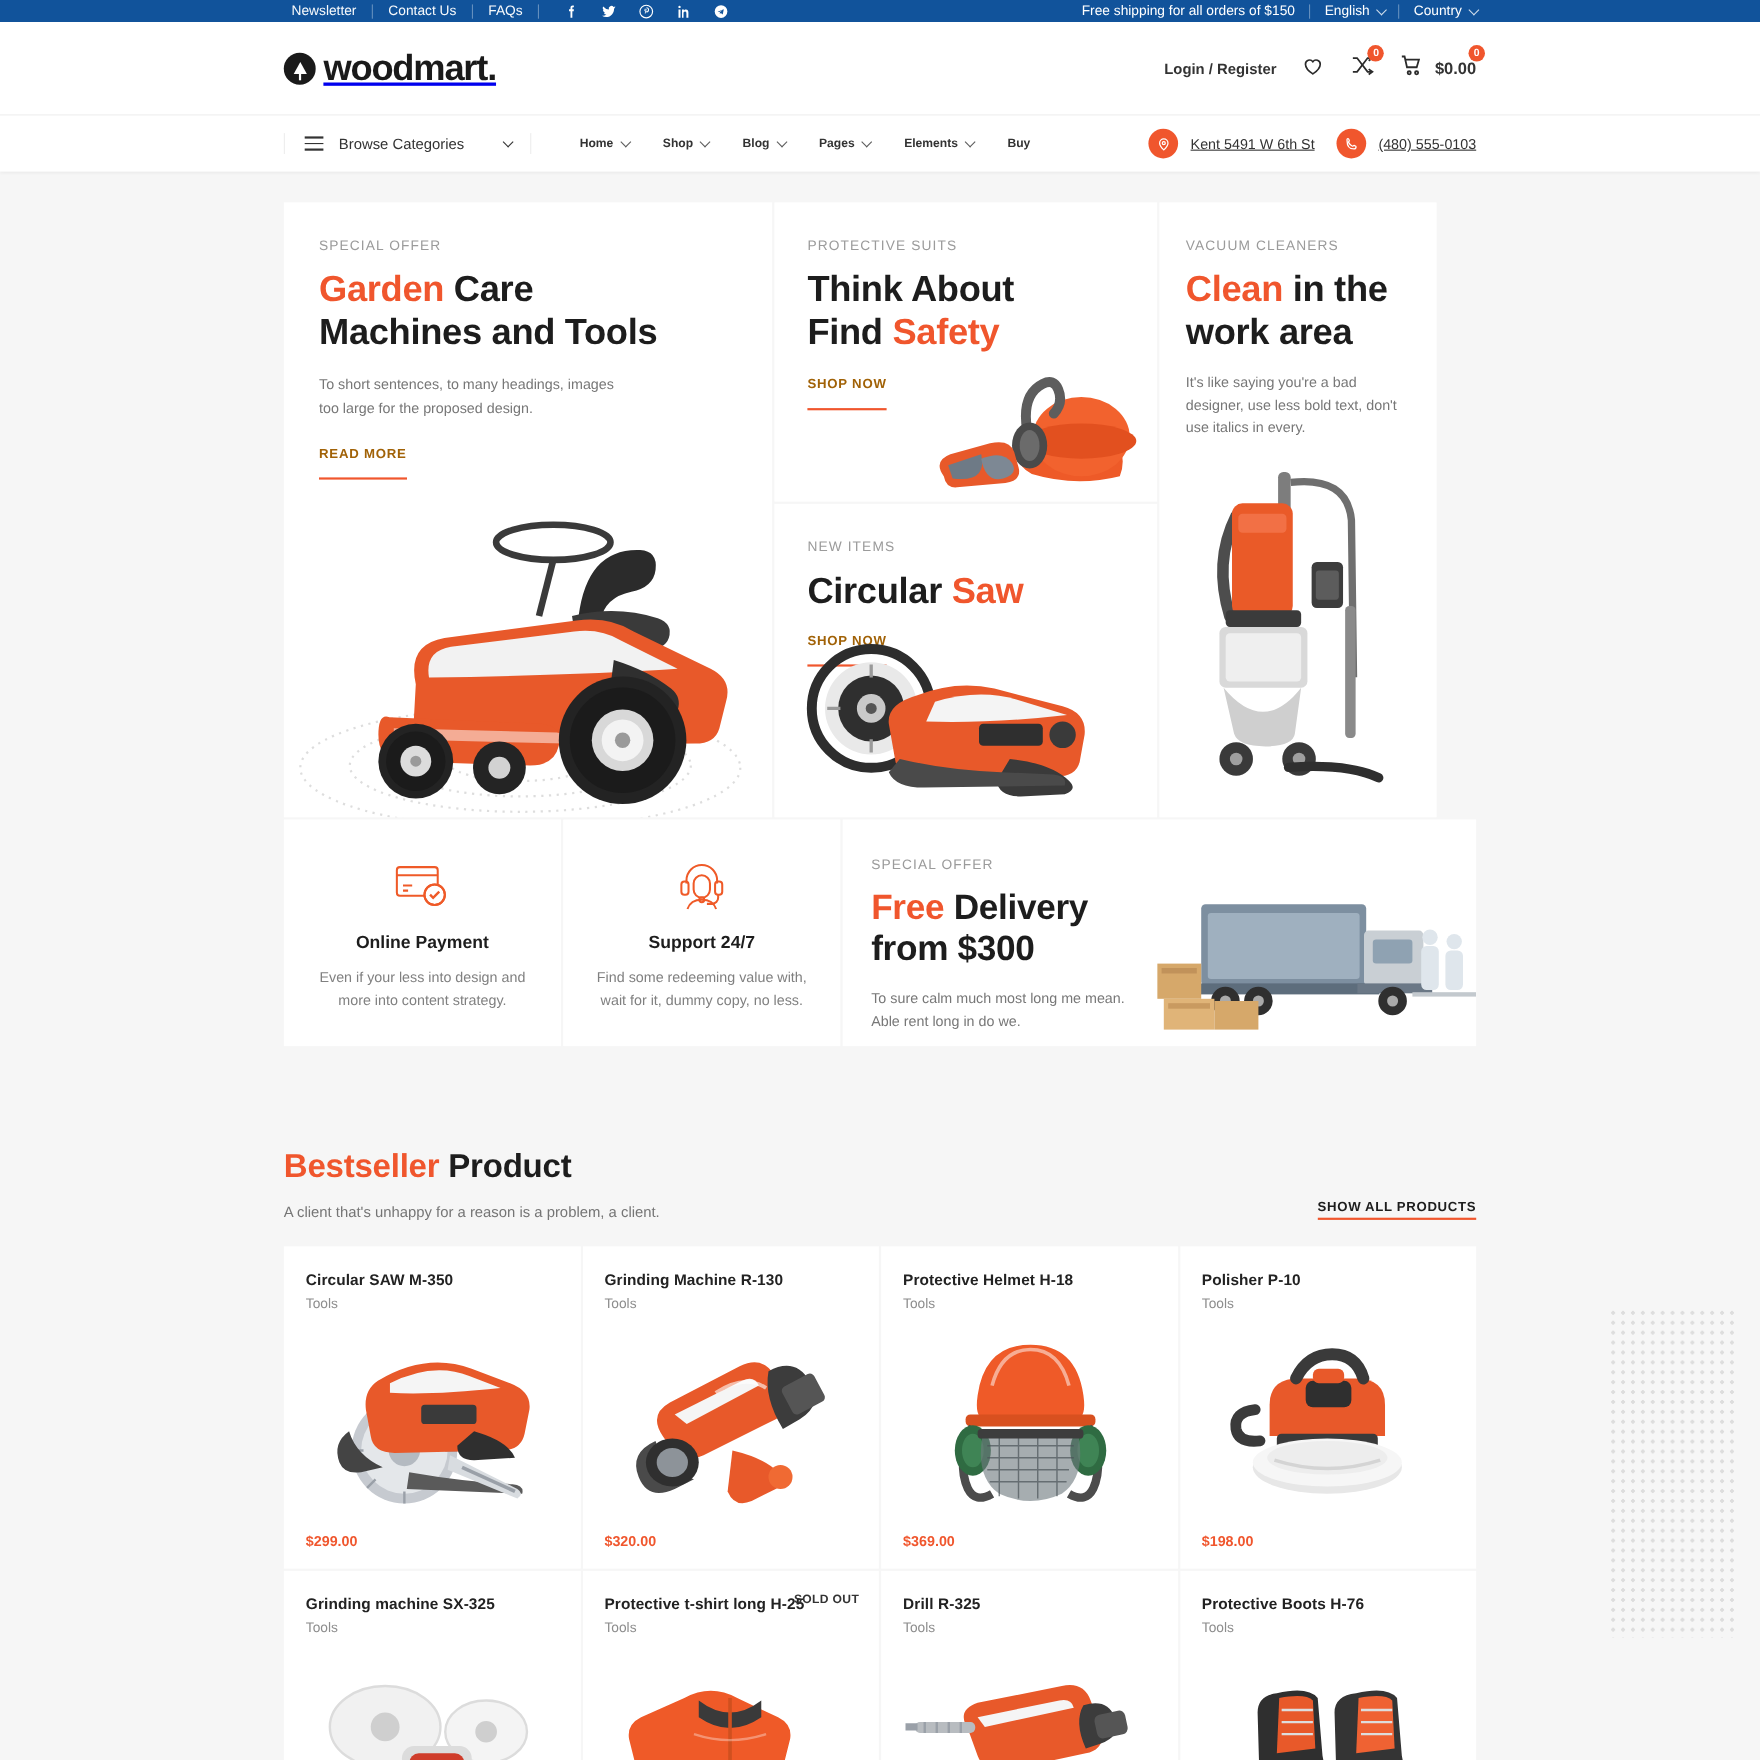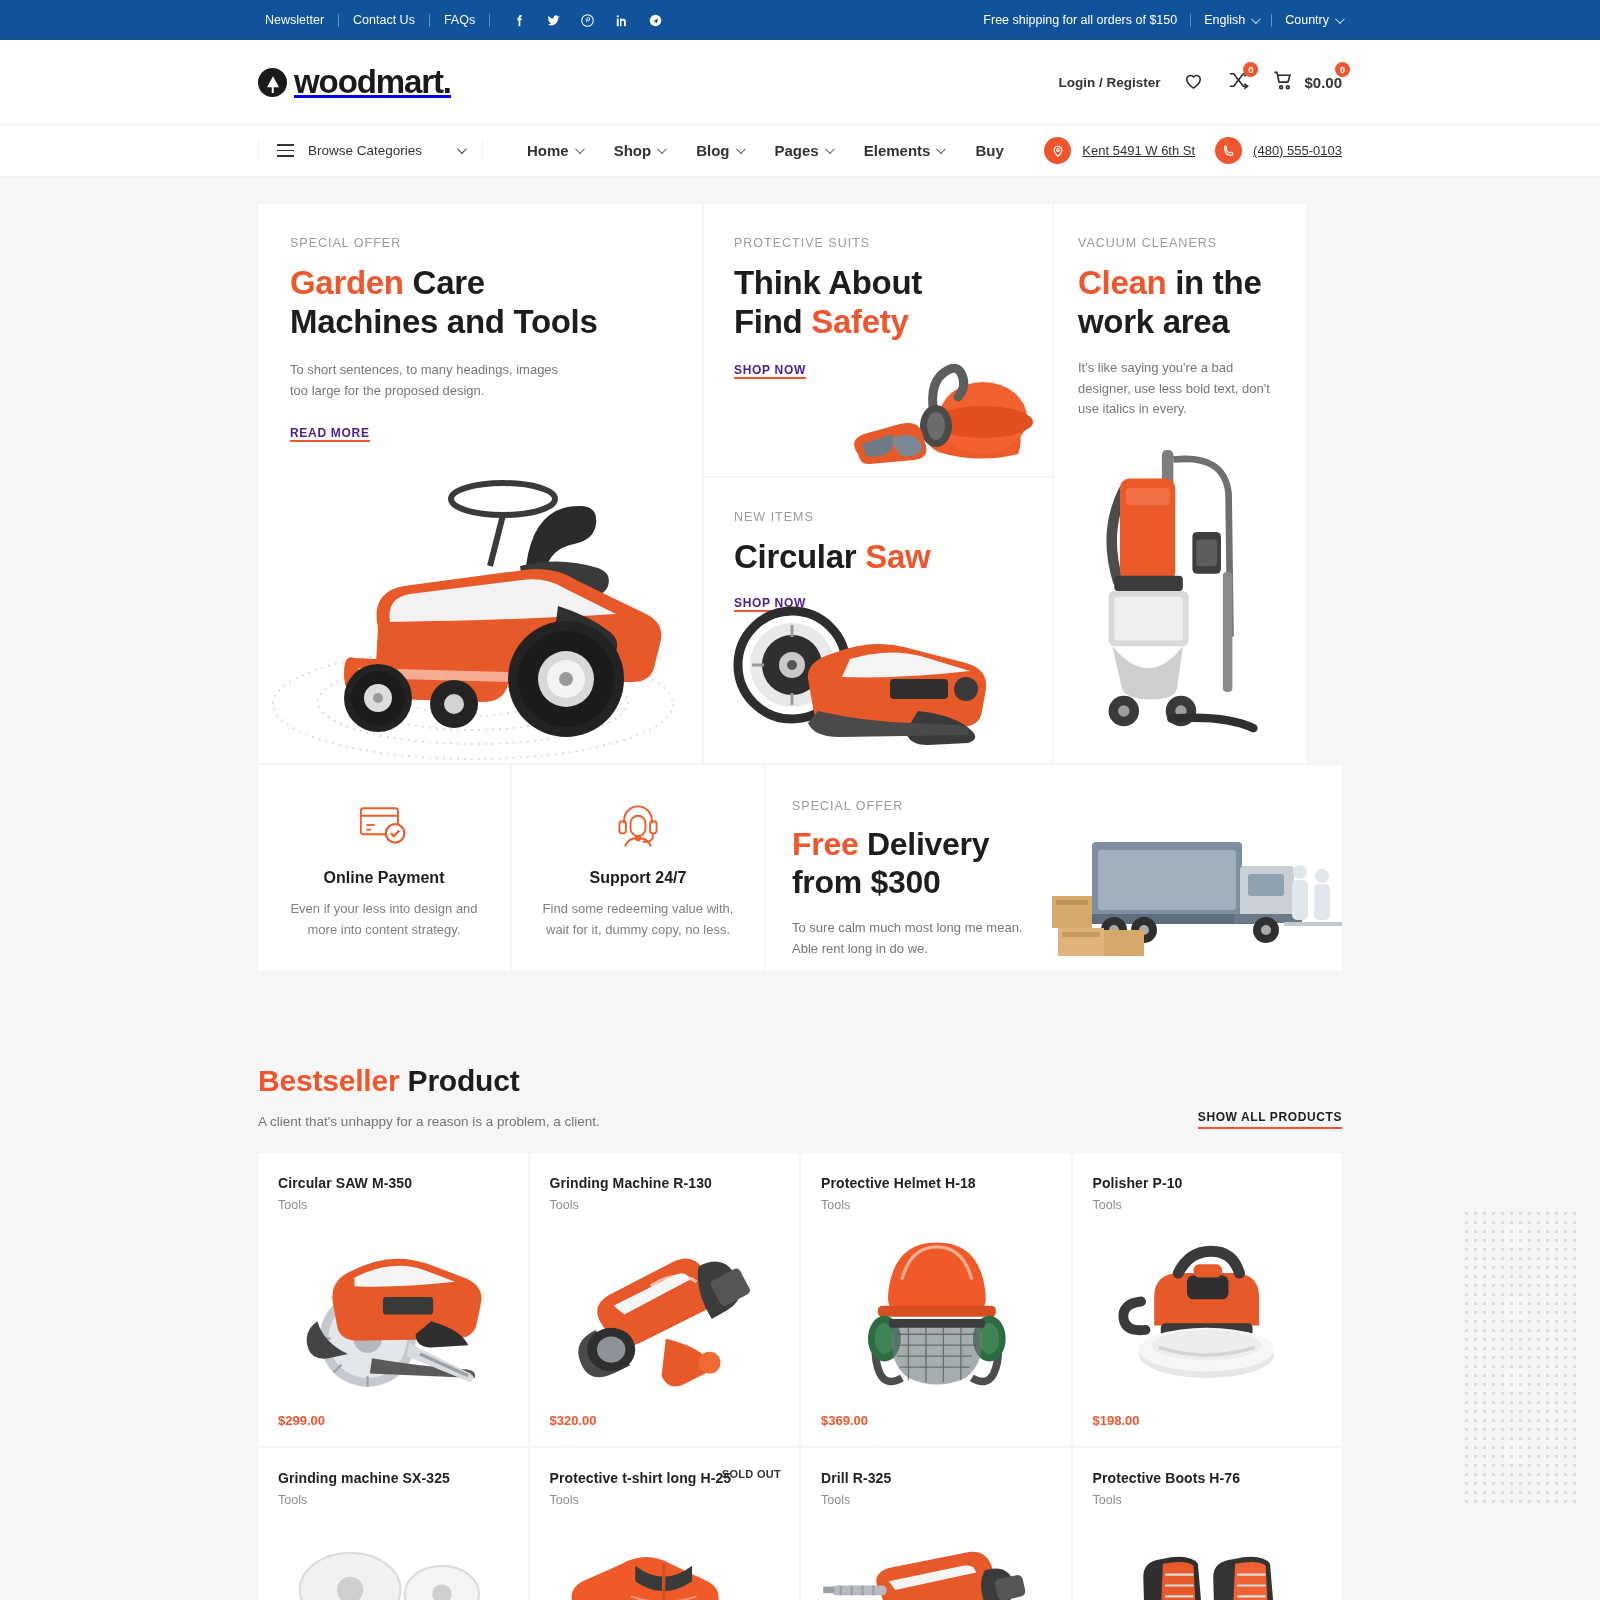--- a/index.html
+++ b/index.html
@@ -7,21 +7,21 @@
     width: 1600px;
     background: #f5f5f5;
     font-family: "Liberation Sans", sans-serif;
     -webkit-font-smoothing: antialiased;
   }
   .page { width: 1600px; position: relative; overflow: hidden; background:#f6f6f6; }
 
   
   .topbar {
     background: #11539b;
-    height: 40px;
+    height: 20px;
     display: flex;
     align-items: center;
     padding: 0 258px;
     color: #fff;
     font-size: 12.5px;
     gap: 17px;
   }
   .topbar-left { display: flex; align-items: center; gap: 0; flex: 1; }
   .tb-link {
     color: #fff; text-decoration: none; font-size: 12.5px;
@@ -112,21 +112,21 @@
     width: 225px; display: flex; align-items: center; gap: 14px;
     border-left: 1px solid #ededed; border-right: 1px solid #ededed;
     padding: 0 18px; cursor: pointer;
   }
   .burger { display:flex; flex-direction:column; gap:3.5px; }
   .burger span { width: 17px; height: 1.8px; background: #333; display:block; }
   .browse-label { font-size: 13.5px; color: #333; font-weight: 400; flex:1; }
   .mainmenu { display: flex; align-items: center; gap: 0; margin-left: 28px; }
   .menu-item {
     display: flex; align-items: center; gap: 6px;
-    font-size: 15px; font-weight: 700; color: #333; text-decoration: none;
+    font-size: 11px; font-weight: 700; color: #333; text-decoration: none;
     padding: 0 16px; height: 100%; cursor: pointer;
   }
   .nav-right { margin-left: auto; display: flex; align-items: center; gap: 20px; }
   .nav-contact { display: flex; align-items: center; gap: 11px; font-size: 13px; color: #333; font-weight: 400;}
   .circ-ico {
     width: 27px; height: 27px; border-radius: 50%; background: #f0562d;
     display: flex; align-items: center; justify-content: center; flex:none;
   }
   .circ-ico svg { width: 14px; height: 14px; }
 
@@ -148,22 +148,22 @@
   }
   .card { background: #fff; position: relative; overflow: hidden; }
   .eyebrow {
     font-size: 12.5px; letter-spacing: 1px; color: #9b9b9b; text-transform: uppercase;
   }
   .htitle { font-size: 33px; font-weight: 700; color: #1d1d1d; line-height: 1.18; letter-spacing:-.3px;}
   .htitle .hl { color: #f0562d; }
   .hdesc { font-size: 13px; color: #777; line-height: 1.62; }
   .linkbtn {
     display: inline-block; font-size: 12px; font-weight: 700; letter-spacing: .7px;
-    color: #4c1d95; text-decoration: none; border-bottom: 2px solid #f0562d;
-    padding-bottom: 0; text-transform: uppercase;
+    color: #a16207; text-decoration: none; border-bottom: 2px solid #f0562d;
+    padding-bottom: 15px; text-transform: uppercase;
   }
 
   .hero-left { padding: 32px 0 0 0; height: 559px; }
   .hero-left .inner { padding: 0 32px; }
   .hero-left .eyebrow { margin-bottom: 14px; }
   .hero-left .htitle { margin-bottom: 17px; }
   .hero-left .hdesc { max-width: 270px; margin-bottom: 22px; }
   .mower-wrap { position: relative; height: 330px; margin-top: 4px; }
 
   .hero-mid-top { height: 272px; padding: 32px 30px 0 30px; }

